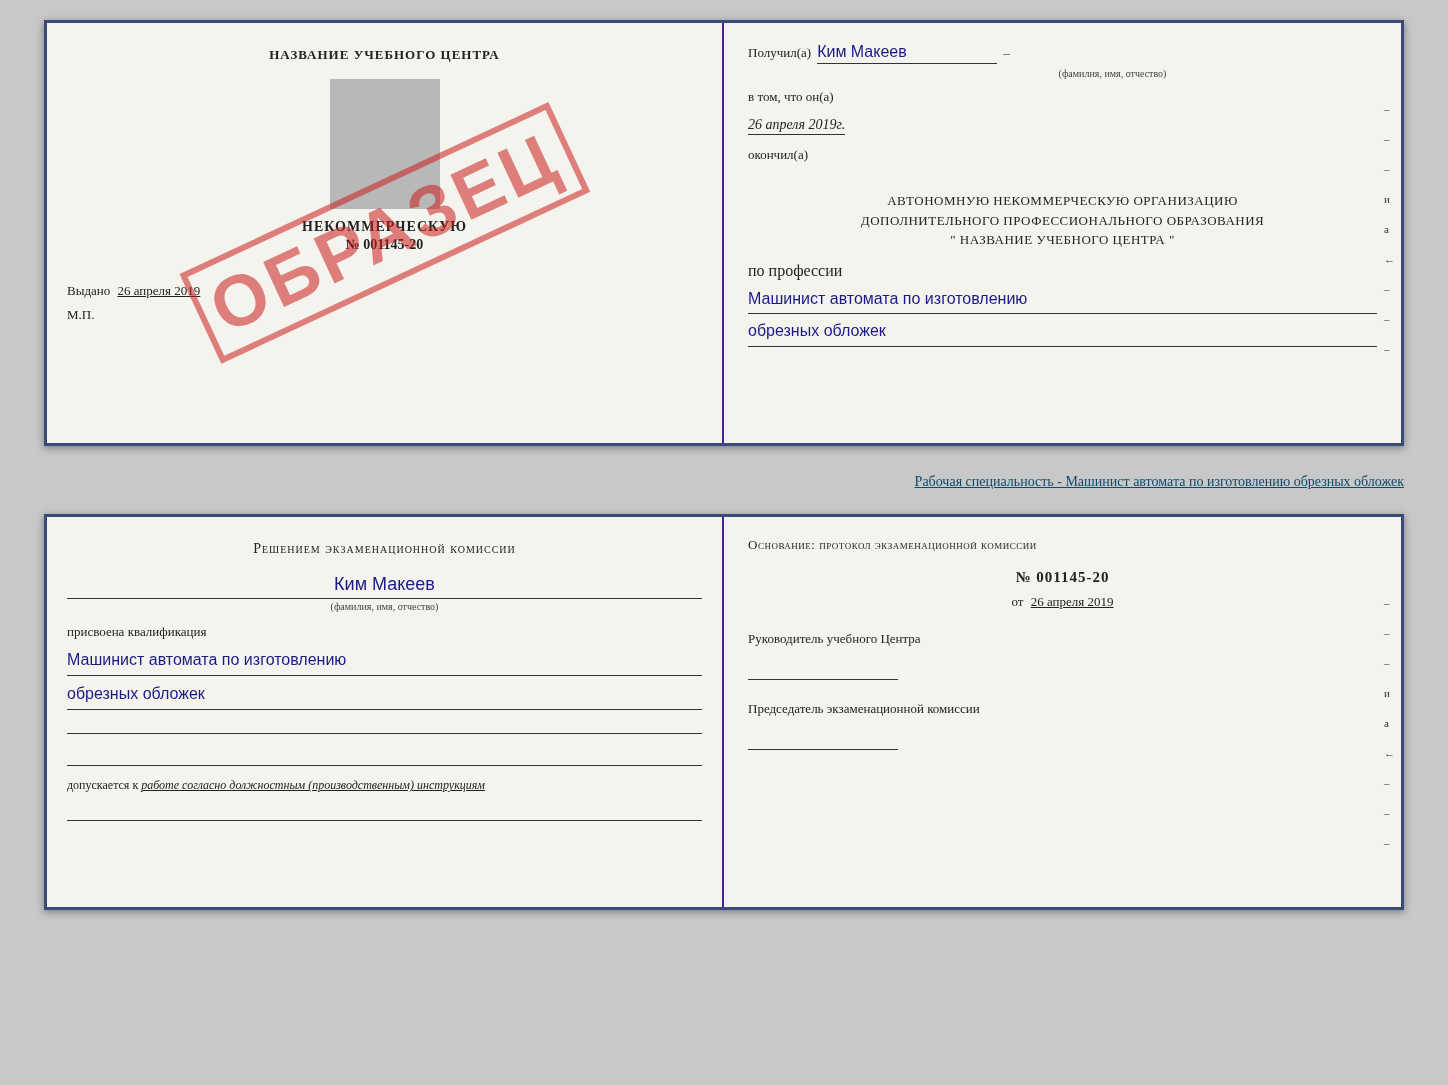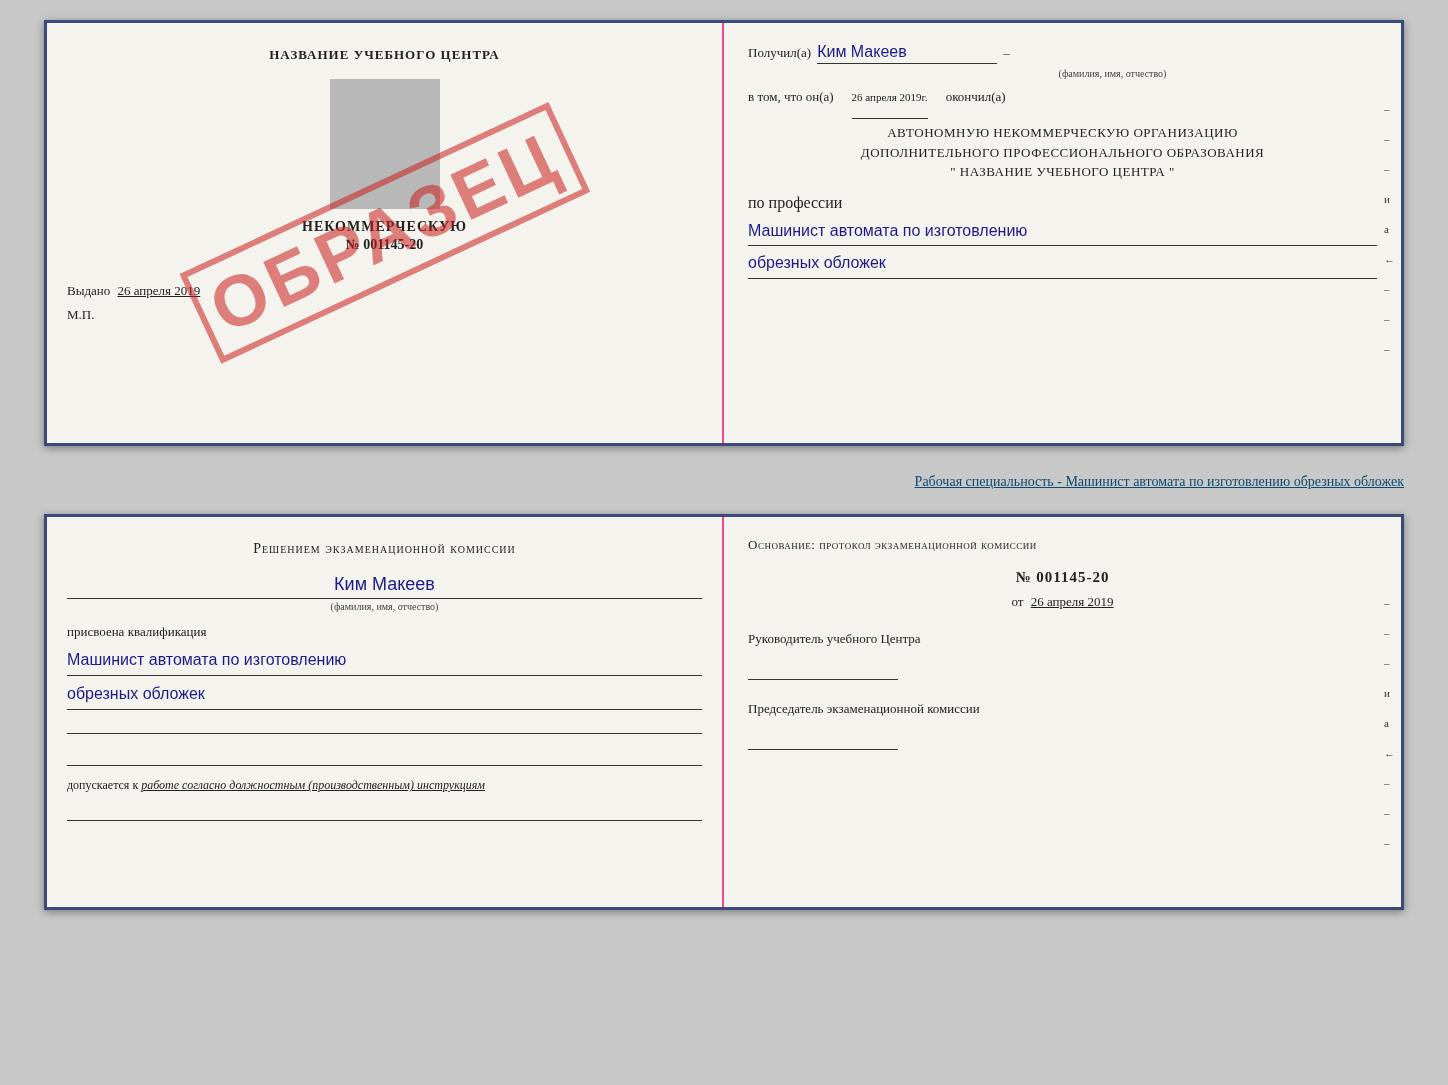--- a/index.html
+++ b/index.html
@@ -19,21 +19,21 @@
       display: flex;
       width: 1360px;
       background: #f5f3ee;
       border: 3px solid #3a4a7a;
       box-shadow: 0 2px 8px rgba(0,0,0,0.4);
       position: relative;
     }
 
     .doc-left {
       width: 50%;
-      border-right: 2px solid #ec4899;
+      border-right: 2px solid #4c1d95;
       padding: 24px 20px 16px 20px;
       position: relative;
       overflow: hidden;
     }
 
     .doc-right {
       width: 50%;
       padding: 20px 24px 16px 24px;
       position: relative;
     }
@@ -146,31 +146,33 @@
       font-size: 10px;
       color: #444;
       margin-left: 100px;
       margin-top: 1px;
       margin-bottom: 10px;
     }
 
     .vtom-row {
       font-size: 13px;
       color: #222;
-      margin-bottom: 4px;
+      margin-bottom: 28px;
       display: flex;
       align-items: baseline;
-      gap: 18px;
+      gap: 12px;
+      flex-direction: column;
     }
 
     .vtom-date {
-      border-bottom: 1px solid #333;
-      padding-bottom: 15px;
-      color: #222;
-      font-size: 11px;
+      font-style: italic;
+      border-bottom: 1px solid #333;
+      padding-bottom: 1px;
+      color: #222;
+      font-size: 14px;
     }
 
     .avto-block {
       text-align: center;
       font-size: 13px;
       font-weight: normal;
       text-transform: uppercase;
       line-height: 1.5;
       letter-spacing: 0.5px;
       margin-bottom: 12px;

